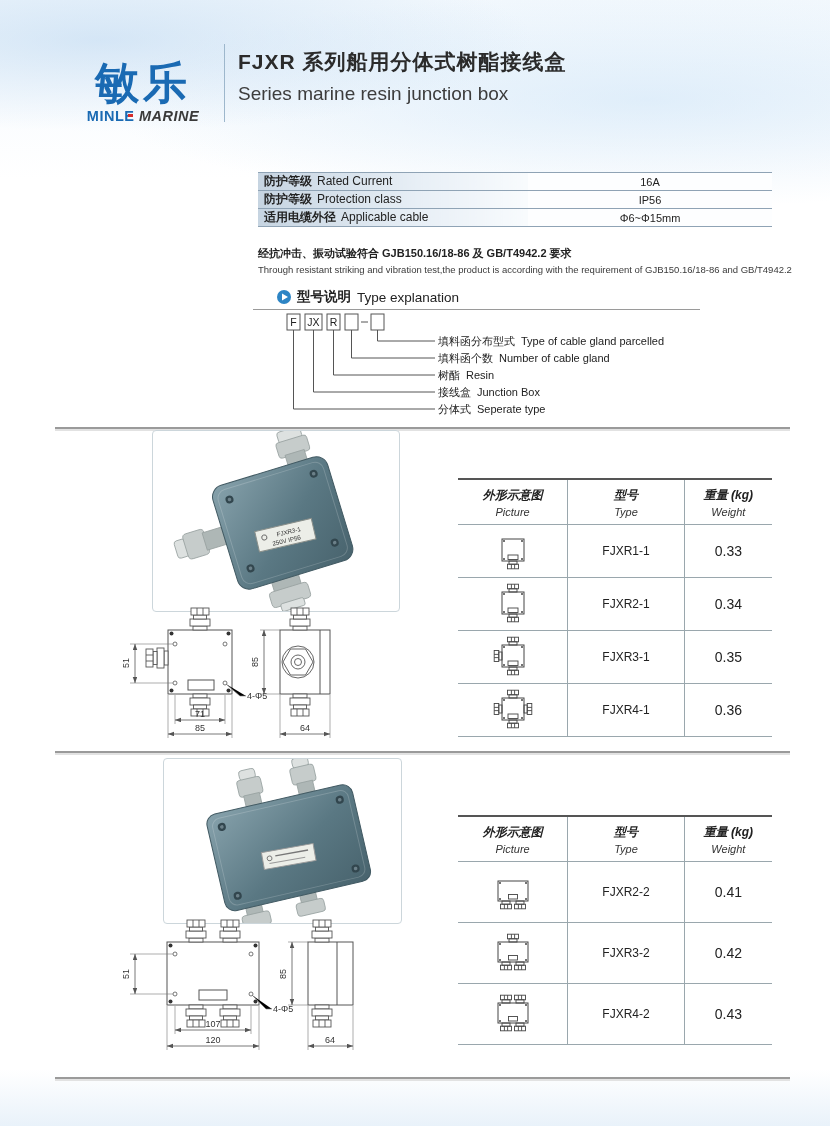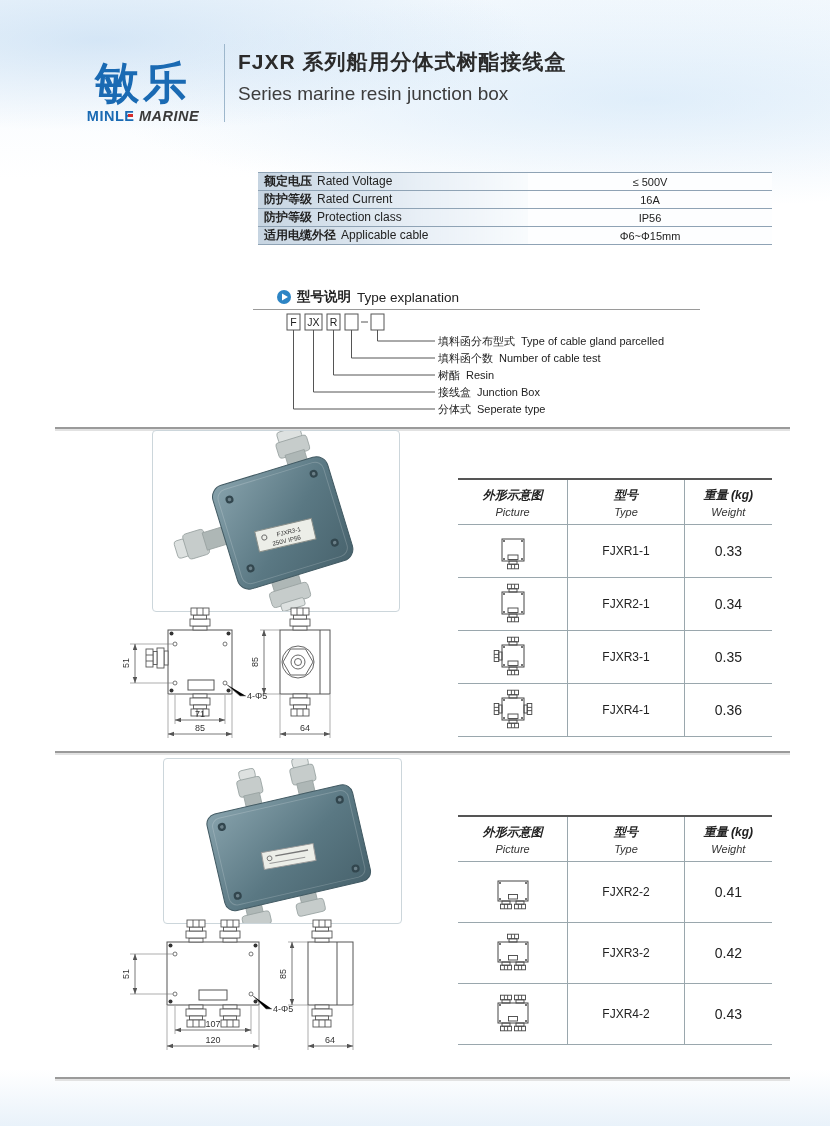--- a/index.html
+++ b/index.html
@@ -111,38 +111,38 @@
     </div>
   </div>
   <div class="v-divider"></div>
   <div class="title-block">
     <div class="title-cn">FJXR 系列船用分体式树酯接线盒</div>
     <div class="title-en">Series marine resin junction box</div>
   </div>
 
   <table class="specs">
     <tbody>
-        <tr>
-      <td class="spec-label"><b>额定电压</b><span>Rated Voltage</span></td>
-      <td class="spec-value">≤ 500V</td>
-    </tr>
     <tr>
       <td class="spec-label"><b>防护等级</b><span>Rated Current</span></td>
       <td class="spec-value">16A</td>
     </tr>
     <tr>
       <td class="spec-label"><b>防护等级</b><span>Protection class</span></td>
       <td class="spec-value">IP56</td>
     </tr>
     <tr>
       <td class="spec-label"><b>适用电缆外径</b><span>Applicable cable</span></td>
       <td class="spec-value">Φ6~Φ15mm</td>
     </tr>
   </tbody>
     </table>
+  <div class="spec-notes">
+    <div class="note-cn">经抗冲击、振动试验符合 GJB150.16/18-86 及 GB/T4942.2 要求</div>
+    <div class="note-en">Through resistant striking and vibration test,the product is according with the requirement of GJB150.16/18-86 and GB/T4942.2</div>
+  </div>
 
   <div class="type-heading">
     <svg width="14" height="14">
       <circle cx="7" cy="7" r="7" fill="#2d85c5"></circle>
       <path d="M5 3.5 L11 7 L5 10.5 Z" fill="#ffffff"></path>
     </svg>
     <span class="cn">型号说明</span>
     <span class="en">Type explanation</span>
   </div>
   <div class="type-underline"></div>
@@ -161,21 +161,21 @@
       <polyline points="30.5,18 30.5,80 152,80"></polyline>
       <polyline points="10.5,18 10.5,97 152,97"></polyline>
     </g>
     <g font-size="10.5" fill="#222" text-anchor="middle">
       <text x="10.5" y="14">F</text>
       <text x="30.5" y="14">JX</text>
       <text x="50.5" y="14">R</text>
     </g>
   </svg>
   <div class="type-label" style="top:334px"><span class="cn">填料函分布型式</span><span>Type of cable gland parcelled</span></div>
-  <div class="type-label" style="top:351px"><span class="cn">填料函个数</span><span>Number of cable test</span></div>
+  <div class="type-label" style="top:351px"><span class="cn">填料函个数</span><span>Number of cable gland</span></div>
   <div class="type-label" style="top:368px"><span class="cn">树酯</span><span>Resin</span></div>
   <div class="type-label" style="top:385px"><span class="cn">接线盒</span><span>Junction Box</span></div>
   <div class="type-label" style="top:402px"><span class="cn">分体式</span><span>Seperate type</span></div>
 
   <div class="hr" style="top:427px"></div>
 
   <div class="photo" style="left:152px; top:430px; width:246px; height:180px;">
     <svg width="246" height="180" viewBox="0 0 246 180">
       <defs>
         <linearGradient id="pg1" x1="0" y1="0" x2="1" y2="1">

